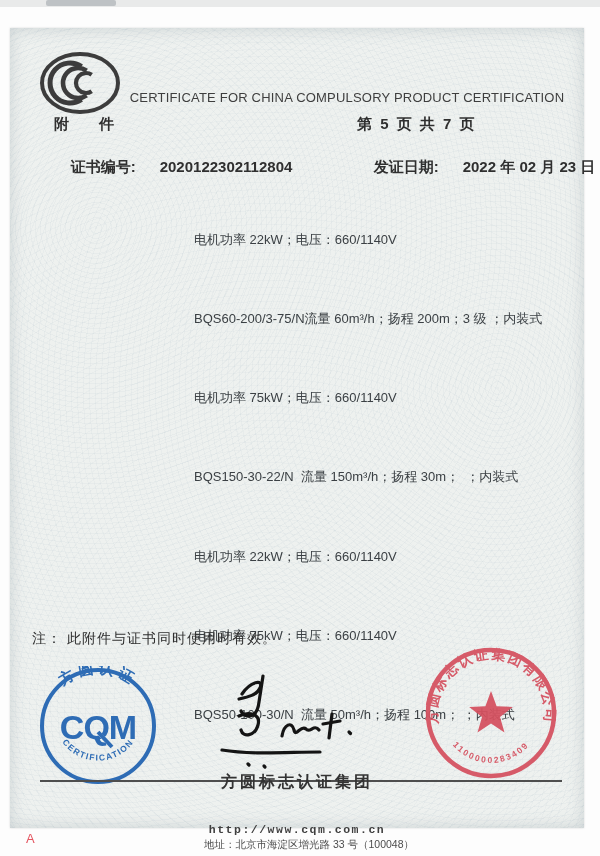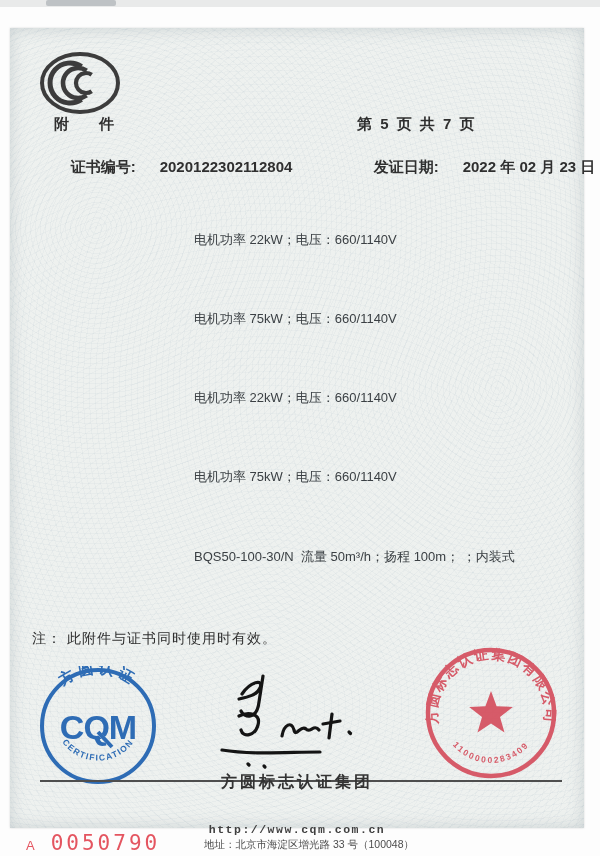--- a/index.html
+++ b/index.html
@@ -52,33 +52,36 @@
 
 <div class="paper">
 
   <svg class="abs" style="left:28px;top:22px" width="84" height="66" viewBox="0 0 84 66">
     <ellipse cx="42" cy="33" rx="38" ry="29" fill="none" stroke="#3c3c3c" stroke-width="4"></ellipse>
     <path d="M43.5 16.6 A20 20 0 1 0 43.5 49.4" fill="none" stroke="#3c3c3c" stroke-width="5"></path>
     <path d="M48.6 20.7 A15 15 0 1 0 48.6 45.3" fill="none" stroke="#3c3c3c" stroke-width="4.6"></path>
     <path d="M53.7 24.8 A10 10 0 1 0 53.7 41.2" fill="none" stroke="#3c3c3c" stroke-width="4.2"></path>
   </svg>
 
+  <div class="abs subtitle">CERTIFICATE FOR CHINA COMPULSORY PRODUCT CERTIFICATION</div>
 
   <div class="abs info row1l">附　　件</div>
   <div class="abs info row1r">第 5 页 共 7 页</div>
   <div class="abs info row2l">
     <span>证书编号:</span><span class="val">2020122302112804</span>
   </div>
   <div class="abs info row2r">
     <span>发证日期:</span><span class="val">2022 年 02 月 23 日</span>
   </div>
 
   <div class="abs body-lines">
     <div>电机功率 22kW；电压：660/1140V</div>
+    <div>BQS60-200/3-75/N流量 60m³/h；扬程 200m；3 级 ；内装式</div>
     <div>电机功率 75kW；电压：660/1140V</div>
+    <div>BQS150-30-22/N  流量 150m³/h；扬程 30m；  ；内装式</div>
     <div>电机功率 22kW；电压：660/1140V</div>
     <div>电机功率 75kW；电压：660/1140V</div>
     <div>BQS50-100-30/N  流量 50m³/h；扬程 100m； ；内装式</div>
     
     
     
     
     
     
     
@@ -136,14 +139,13 @@
   </svg>
 
   <div class="abs rule"></div>
   <div class="abs footer-org">方圆标志认证集团</div>
   <div class="abs footer-address">地址：北京市海淀区增光路 33 号（100048）</div>
   <div class="abs footer-url">http://www.cqm.com.cn</div>
 </div>
 
 <div class="abs serial">
   <span class="pfx">A</span>
-  <span class="num">0050790</span>
 </div>
 
 </body></html>

